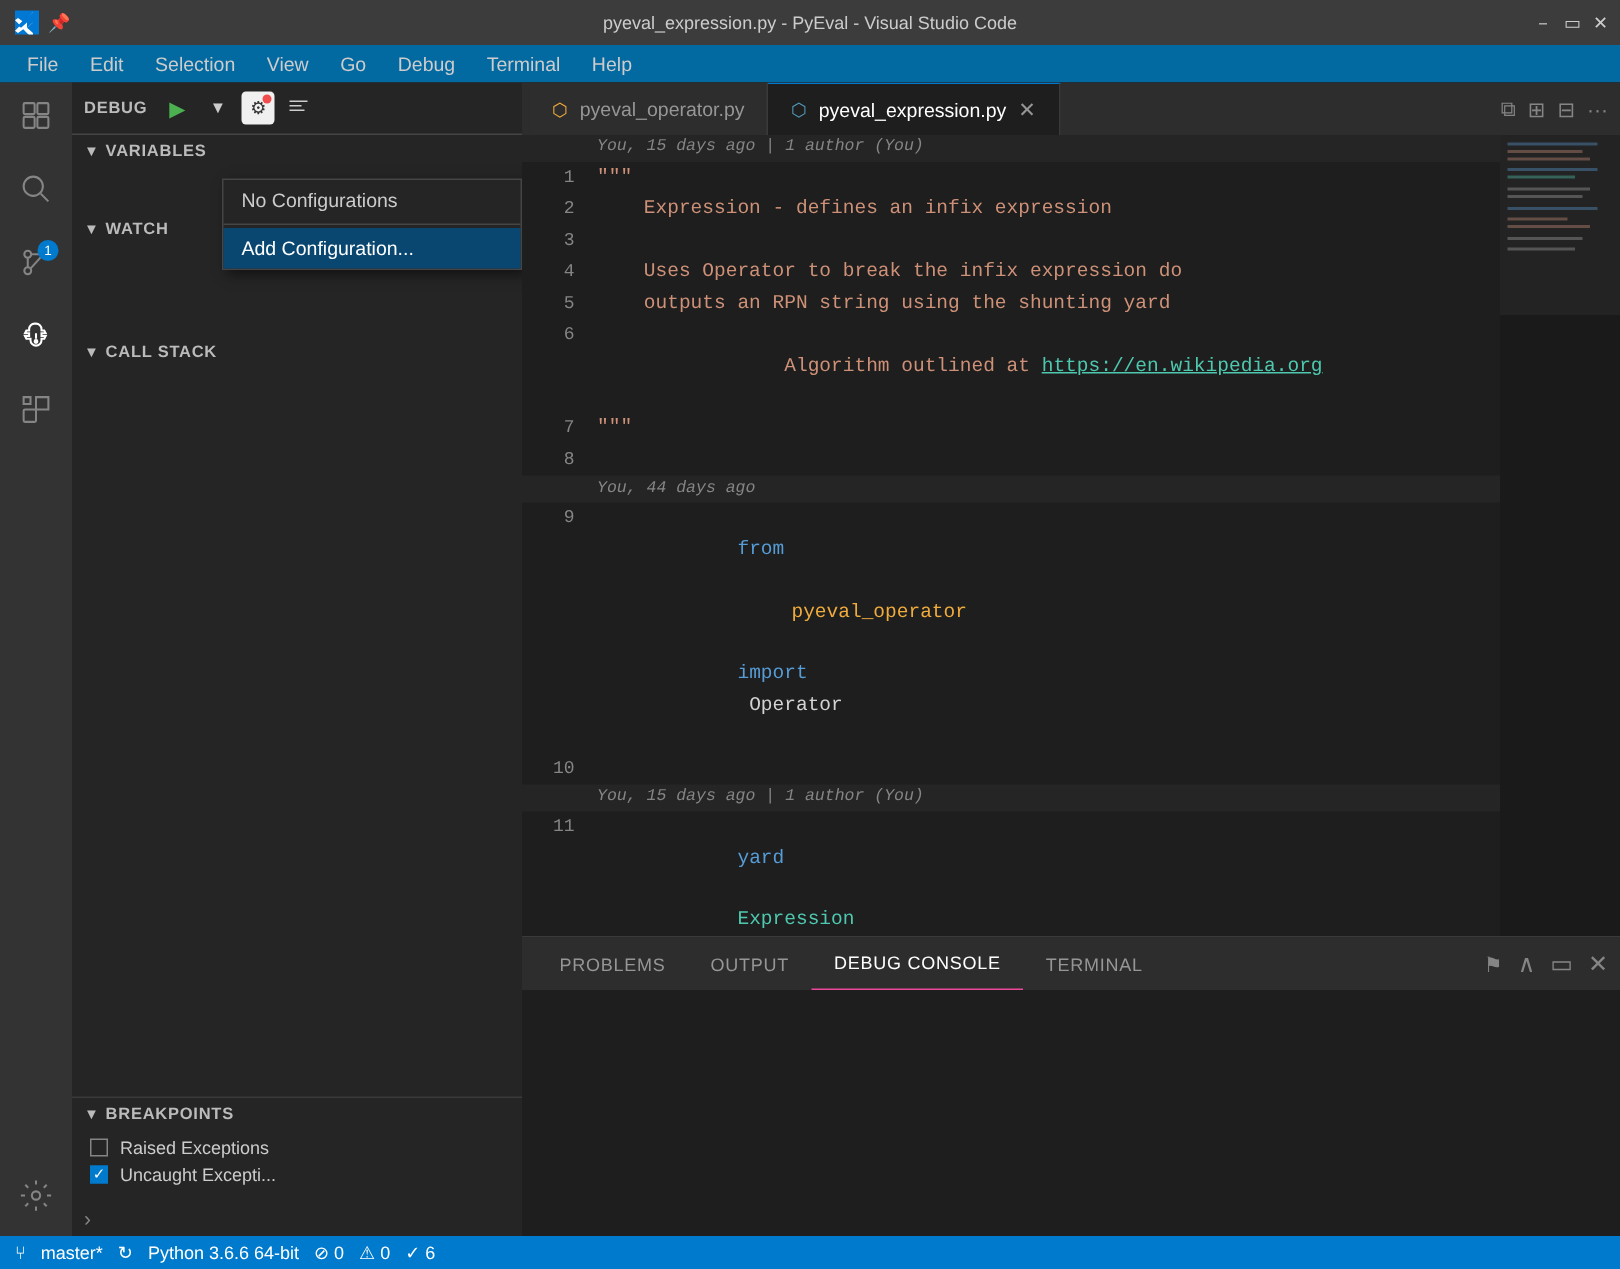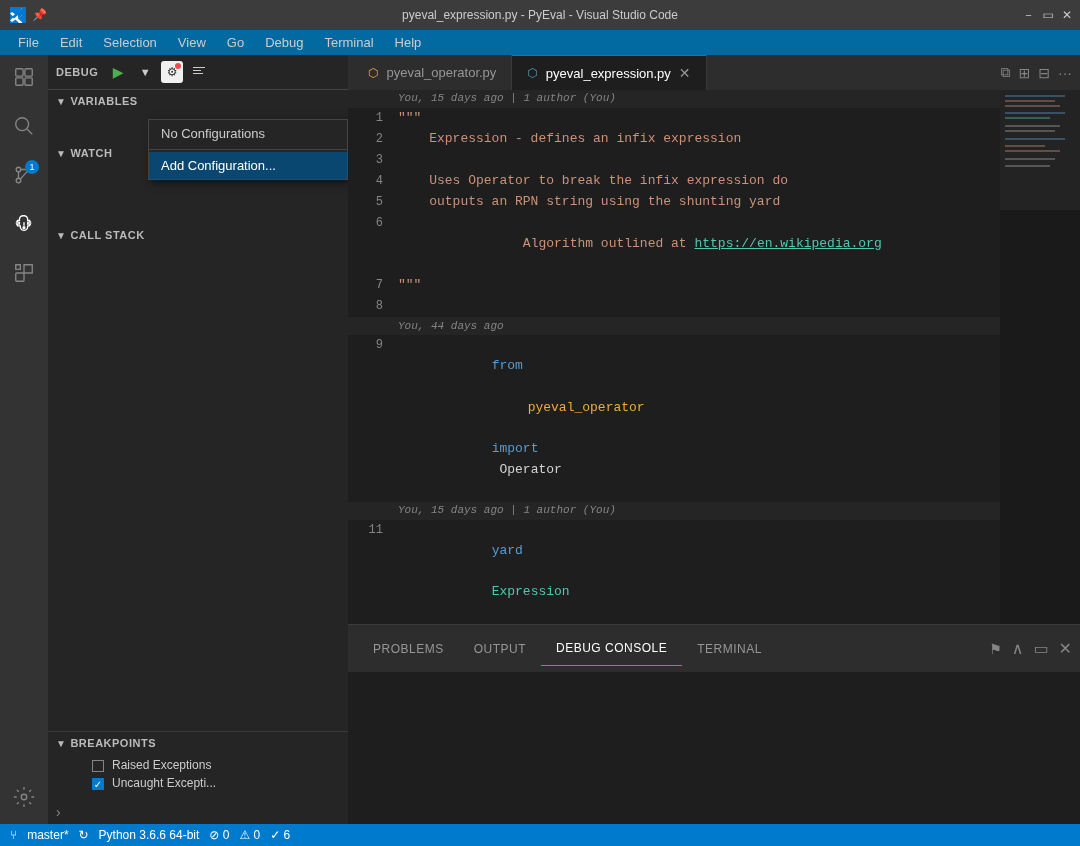--- a/index.html
+++ b/index.html
@@ -242,25 +242,24 @@
     #variables-section { flex: 0 0 auto; }
     #watch-section { flex: 0 0 auto; }
     #callstack-section { flex: 0 0 auto; min-height: 100px; }
     #breakpoints-section { 
       margin-top: auto;
       border-top: 1px solid #3a3a3a;
     }
 
     .bp-item {
       display: flex;
-      align-items: flex-end;
+      align-items: center;
       padding: 2px 12px;
       font-size: 12px;
       color: #cccccc;
-      margin-left: 32px;
     }
     .bp-item .checkbox {
       width: 12px;
       height: 12px;
       border: 1px solid #858585;
       margin-right: 8px;
       display: flex;
       align-items: center;
       justify-content: center;
       font-size: 10px;
@@ -391,21 +390,21 @@
 
     
     #bottom-panel {
       height: 200px;
       background: #1e1e1e;
       border-top: 1px solid #3a3a3a;
       display: flex;
       flex-direction: column;
     }
     #panel-tabs {
-      height: 47px;
+      height: 35px;
       background: #2d2d2d;
       display: flex;
       align-items: center;
       padding-left: 10px;
       gap: 0;
       position: relative;
     }
     .panel-tab {
       padding: 0 15px;
       height: 35px;
@@ -708,20 +707,24 @@
           <span class="code-text">
             <span class="kw">from</span>
             <span class="plain"> </span>
             <span class="orange">pyeval_operator</span>
             <span class="plain"> </span>
             <span class="kw">import</span>
             <span class="plain"> Operator</span>
           </span>
         </div>
 
+        <div class="code-line">
+          <span class="line-number">10</span>
+          <span class="code-text"> </span>
+        </div>
 
         <div style="background:#252526; padding: 0 0 0 50px; height:18px; display:flex; align-items:center;">
           <span style="color:#858585; font-size:11px; font-style:italic;">You, 15 days ago | 1 author (You)</span>
         </div>
 
         <div class="code-line">
           <span class="line-number">11</span>
           <span class="code-text">
             <span class="kw">yard</span>
             <span class="plain"> </span>

